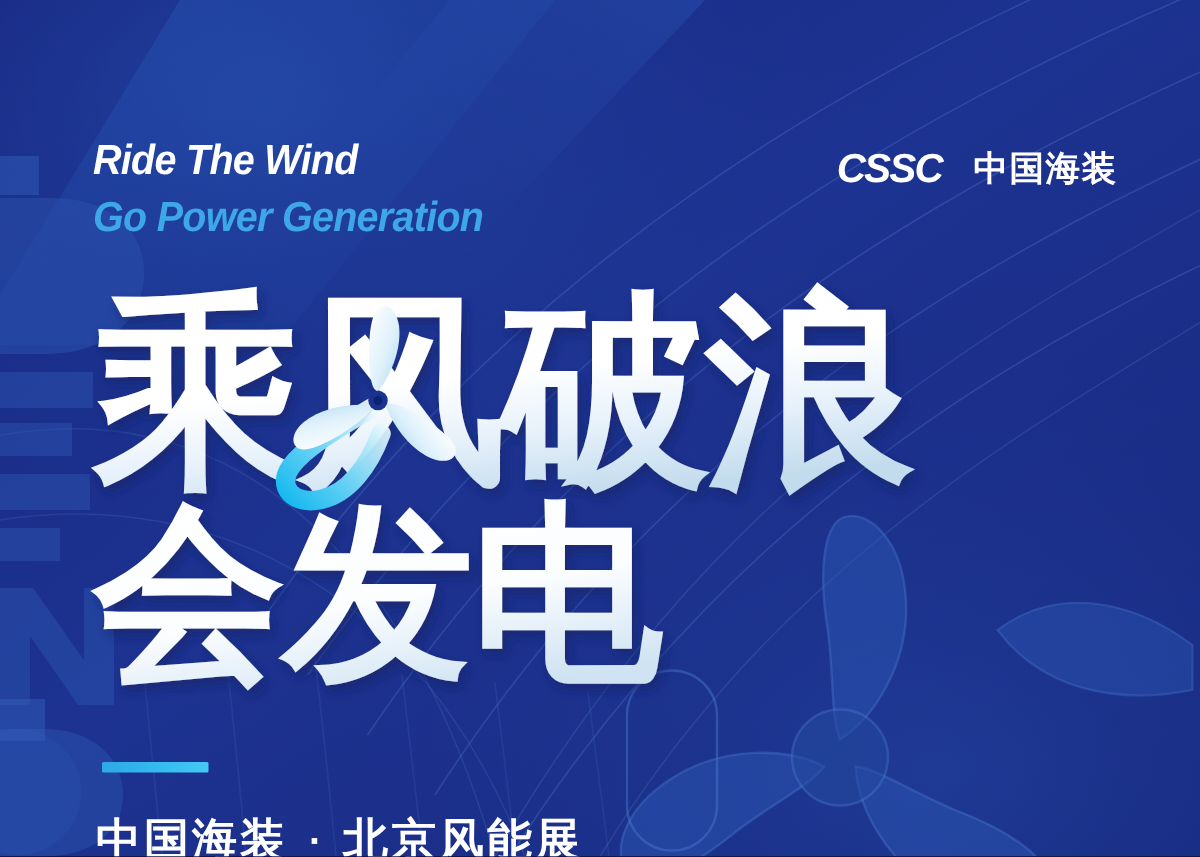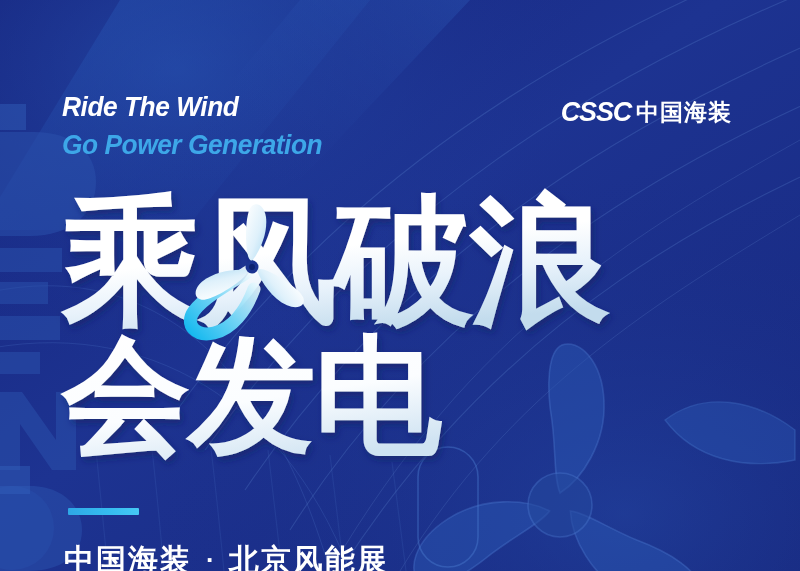--- a/index.html
+++ b/index.html
@@ -29,22 +29,22 @@
     font-size:28px; color:#ffffff;
     transform:scaleX(0.94); transform-origin:left center;
   }
   #tagline .t-en2 {
     font-size:28px; color:#3da7e8; margin-top:9px;
     transform:scaleX(0.94); transform-origin:left center;
   }
 
   
   #logo {
-    position:absolute; right:68px; top:97px; z-index:40;
-    display:flex; align-items:center; gap:5px; white-space:nowrap;
+    position:absolute; right:55px; top:97px; z-index:40;
+    display:flex; align-items:center; gap:21px; white-space:nowrap;
   }
   #logo .logo-cssc {
     font-size:27px; font-weight:bold; font-style:italic; color:#ffffff;
     letter-spacing:-1.2px;
     font-family:"Liberation Sans","DejaVu Sans",sans-serif;
   }
   #logo .logo-cn {
     font-size:23px; font-weight:bold; color:#ffffff; letter-spacing:1px;
     font-family:"DejaVu Sans",sans-serif;
   }

